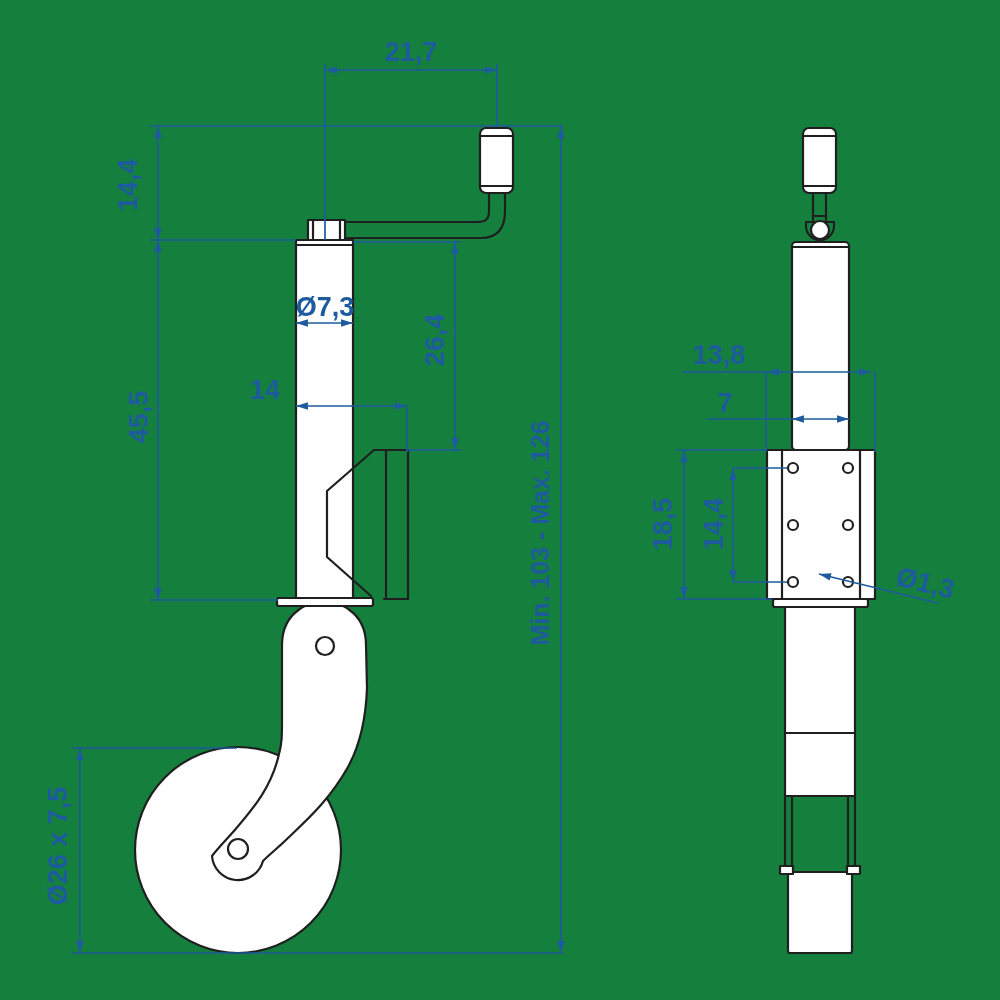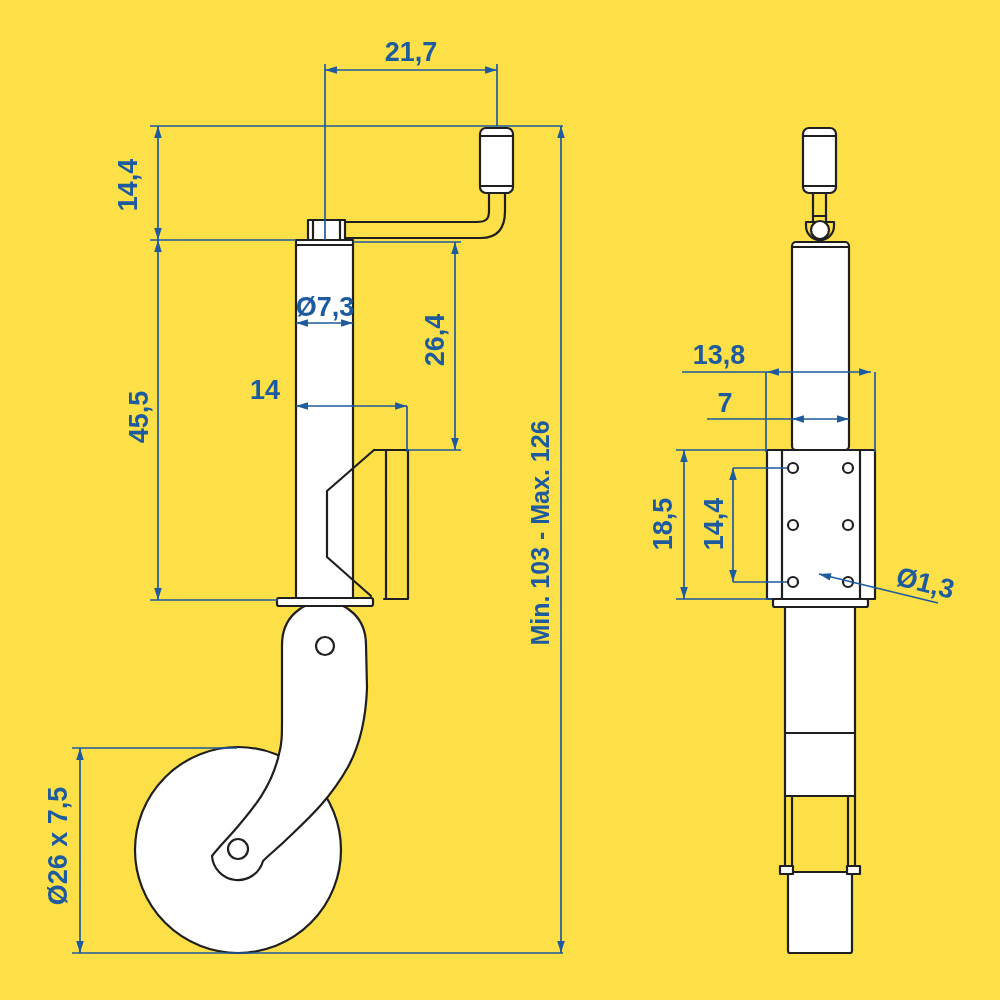--- a/index.html
+++ b/index.html
@@ -1,16 +1,16 @@
 <!DOCTYPE html>
 <html><head>
 <meta charset="utf-8">
 <style>
   html,body{margin:0;padding:0;background:#ffffff;}
-  .canvas{width:1000px;height:1000px;position:relative;background:#fde047;overflow:hidden;}
+  .canvas{width:1000px;height:1000px;position:relative;background:#15803d;overflow:hidden;}
   svg{display:block;}
   .blk{stroke-width:2.2;fill:none;stroke-linejoin:round;stroke-linecap:round;}
   .blu{stroke-width:1.7;fill:none;stroke-linecap:butt;}
   .wf{fill:#ffffff;}
   .dt{font-family:"Liberation Sans","DejaVu Sans",sans-serif;font-weight:700;font-size:27px;text-anchor:middle;stroke:none;}
   .dt.small{font-size:25px;}
   #arr path{stroke:none;}
 </style>
 </head>
 <body>

